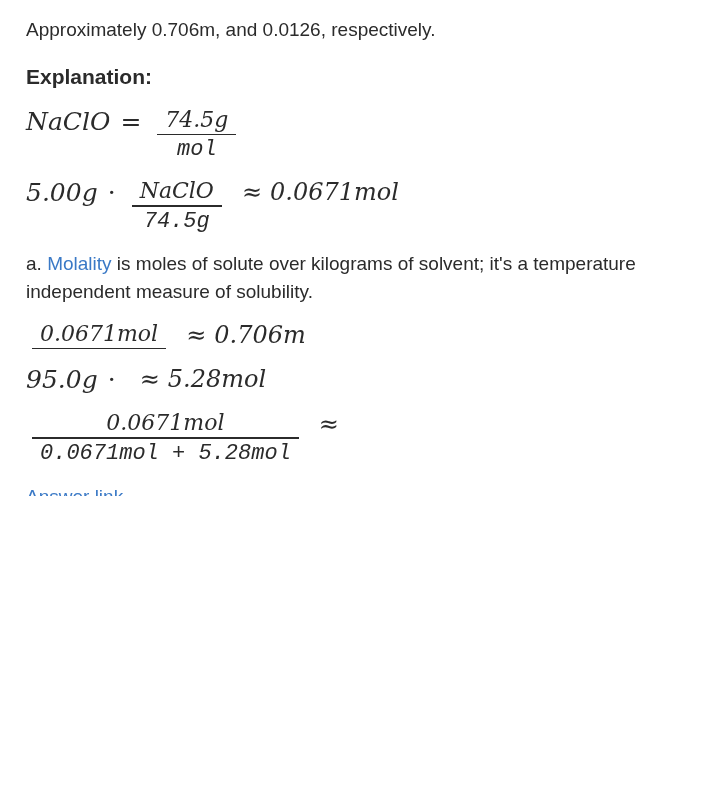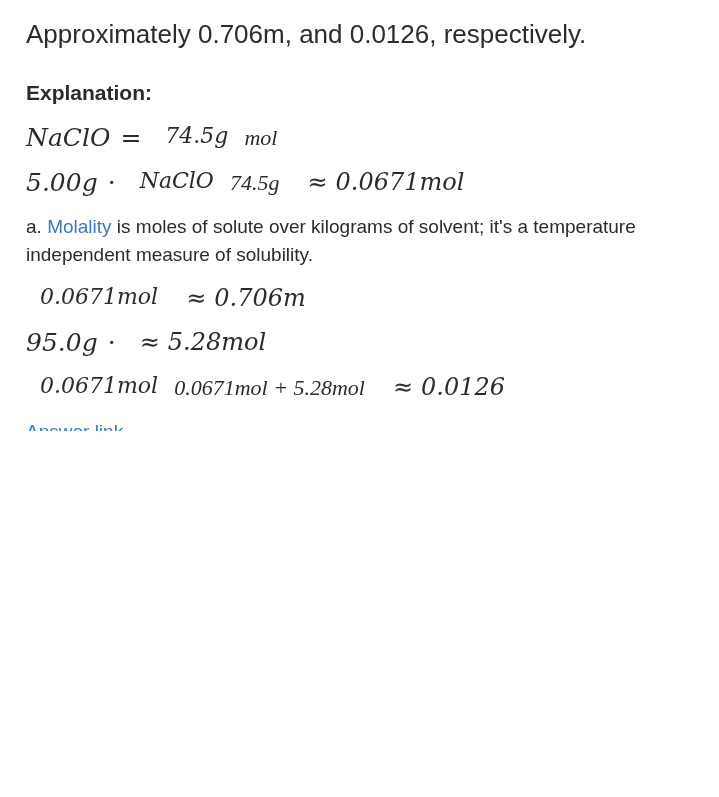--- a/index.html
+++ b/index.html
@@ -13,23 +13,23 @@
     font-family: "Liberation Sans", sans-serif;
     color: #2b2b2b;
     overflow: hidden;
   }
   .page {
     padding: 16px 20px 0 26px;
     box-sizing: border-box;
     width: 719px;
   }
   .answer-line {
-    font-size: 26px;
+    font-size: 19px;
     line-height: 1.45;
-    margin-bottom: 27px;
+    margin-bottom: 21px;
     color: #2b2b2b;
   }
   .heading {
     font-size: 21px;
     font-weight: bold;
     color: #2b2b2b;
     margin-bottom: 18px;
   }
   .para {
     font-size: 19px;
@@ -53,42 +53,42 @@
   .big {
     font-size: 25px;
   }
   .op {
     margin: 0 10px;
     font-size: 25px;
     font-family: "DejaVu Serif", serif;
   }
   .frac {
     display: inline-flex;
-    flex-direction: row;
+    flex-direction: column;
     align-items: center;
     vertical-align: middle;
     margin: 0 6px;
   }
   .frac .num {
     padding: 0 8px 2px 8px;
     font-size: 22px;
     font-style: italic;
     font-family: "DejaVu Serif", serif;
     white-space: nowrap;
   }
   .frac .bar {
     width: 100%;
     height: 1.5px;
     background: #2b2b2b;
   }
   .frac .den {
     padding: 2px 8px 0 8px;
     font-size: 22px;
     font-style: italic;
-    font-family: Liberation Serif, serif;
+    font-family: Liberation Mono, monospace;
     white-space: nowrap;
   }
   .approx {
     font-size: 24px;
     margin-left: 14px;
     font-family: "DejaVu Serif", serif;
   }
   .result {
     font-size: 24px;
     font-style: italic;
@@ -164,18 +164,17 @@
     <span class="result">5.28mol</span>
   </div>
 
   <div class="mathrow wide">
     <span class="frac">
       <span class="num">0.0671mol</span>
       <span class="bar"></span>
       <span class="den">0.0671mol + 5.28mol</span>
     </span>
     <span class="approx">≈</span>
-    <span class="result">0.0126</span>
   </div>
 
   <div class="cut-line">Answer link</div>
 
 </div>
 
 </body></html>

